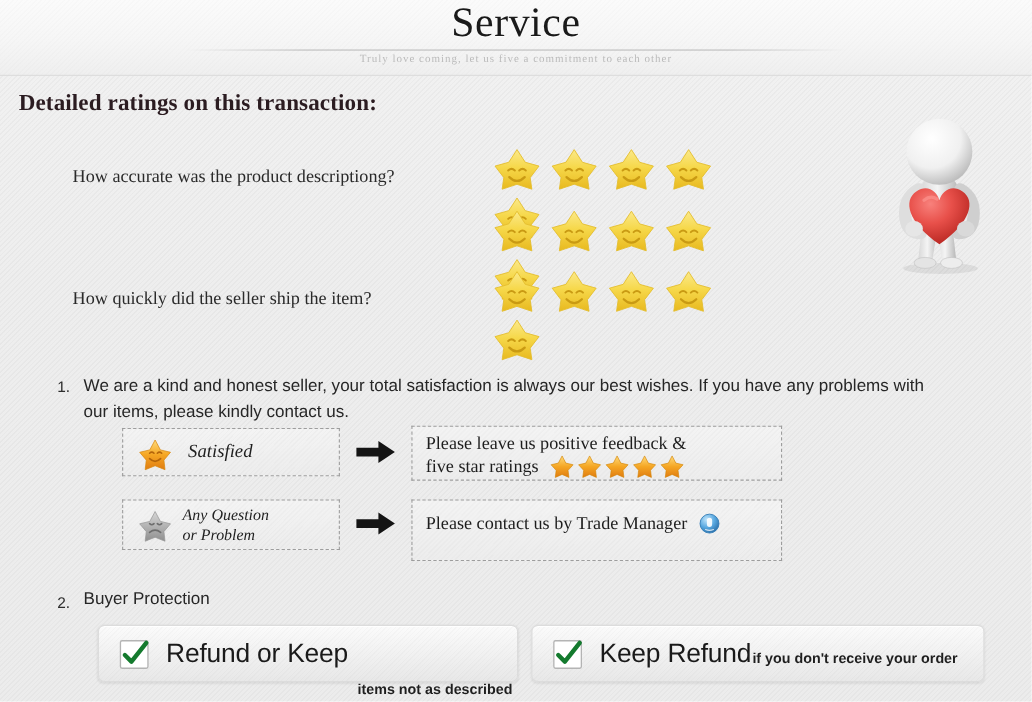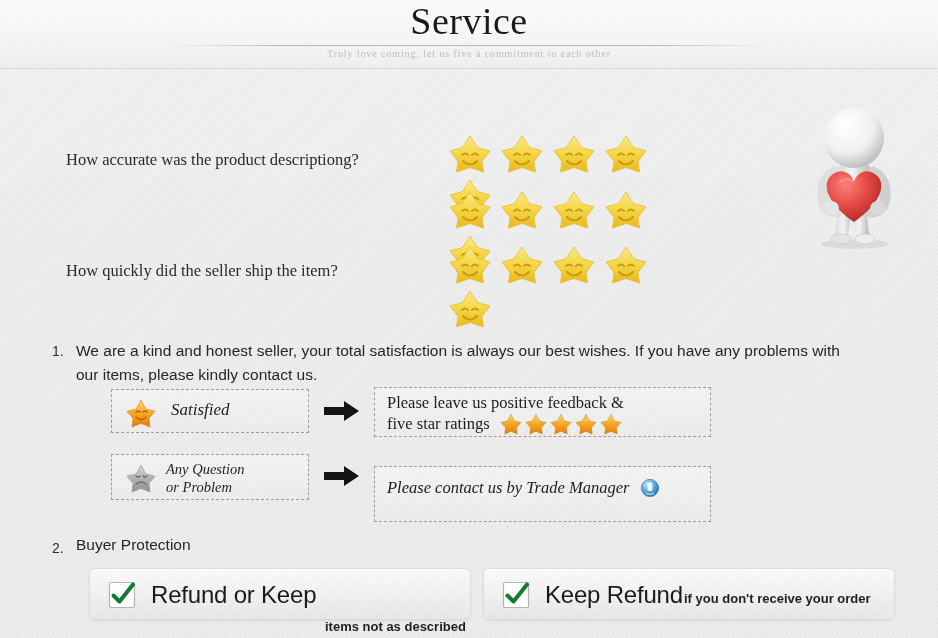--- a/index.html
+++ b/index.html
@@ -179,21 +179,21 @@
         rgba(255,255,255,0) 0px,
         rgba(255,255,255,0) 2px,
         rgba(0,0,0,0.022) 2px,
         rgba(0,0,0,0.022) 3px),
       linear-gradient(180deg, #f4f4f4 0%, #ededed 100%);
   }
 
   #box-satisfied   { left: 111px; top: 0; width: 198px; height: 44px; }
   #box-anyquestion { left: 111px; top: 0; width: 198px; height: 46px; }
   #box-feedback    { left: 374px; top: -2px; width: 337px; height: 50px; }
-  #box-contact     { left: 374px; top: 12px; width: 337px; height: 56px; font-style: italic; }
+  #box-contact     { left: 374px; top: 0; width: 337px; height: 56px; }
 
   .box-star {
     position: absolute;
     left: 14px; top: 8px;
     width: 30px; height: 30px;
   }
   .box-star svg { display: block; }
 
   .box-label-satisfied {
     position: absolute;
@@ -313,20 +313,21 @@
 <body>
 
 <div id="page">
 
   <div id="banner">
     <div id="banner-title">Service</div>
     <div id="banner-rule"></div>
     <div id="banner-sub">Truly love coming, let us five a commitment to each other</div>
   </div>
 
+  <div id="ratings-heading">Detailed ratings on this transaction:</div>
 
   <div class="rating-row r0">
     <div class="rating-q">How accurate was the product descriptiong?</div>
     <div class="rating-stars">
       <span class="smiley-star">
         <svg width="44" height="44" viewBox="0 0 44 44">
           <defs>
             <linearGradient id="sg1" x1="0" y1="0" x2="0" y2="1">
               <stop offset="0%" stop-color="#fbe98a"></stop>
                 <stop offset="45%" stop-color="#f6d84a"></stop>

